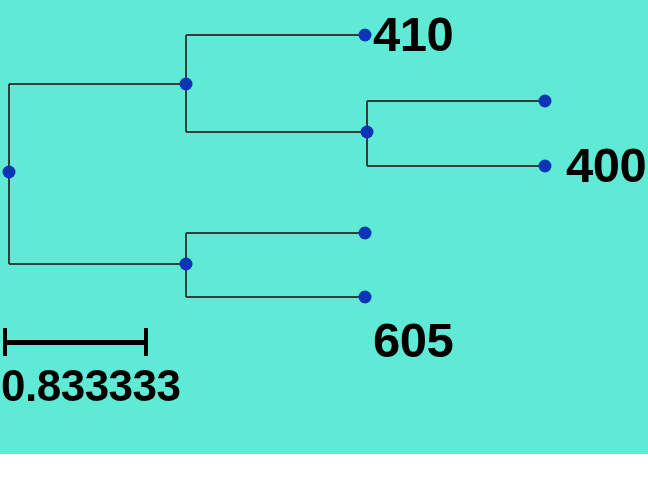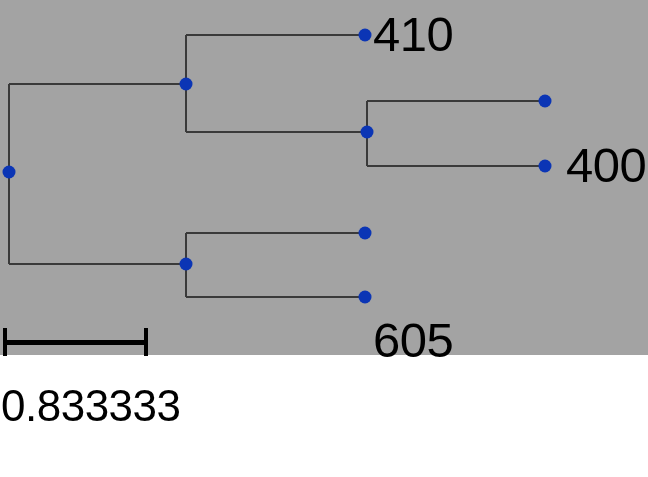--- a/index.html
+++ b/index.html
@@ -9,22 +9,23 @@
   }
   body {
     width: 648px;
     height: 477px;
     overflow: hidden;
     font-family: "Liberation Sans", sans-serif;
   }
   #tree-figure {
     position: relative;
     width: 648px;
-    height: 355px;
-    background: #a3a3a3;
+    height: 454px;
+    background: #5eead4;
+    font-weight: bold;
   }
   #tree-svg {
     position: absolute;
     left: 0;
     top: 0;
     width: 648px;
     height: 477px;
   }
   .tip-label {
     position: absolute;
@@ -36,21 +37,20 @@
     letter-spacing: -0.5px;
   }
   .scale-label {
     position: absolute;
     font-family: "Liberation Sans", sans-serif;
     font-size: 44px;
     line-height: 44px;
     color: #000000;
     white-space: nowrap;
     letter-spacing: -0.5px;
-    margin-top: 20px;
   }
 </style>
 </head>
 <body>
 
 <div id="tree-figure">
 
   <svg id="tree-svg" viewBox="0 0 648 477">
 
     <g stroke="#3a3a3a" stroke-width="1.6" fill="none" shape-rendering="crispEdges">

